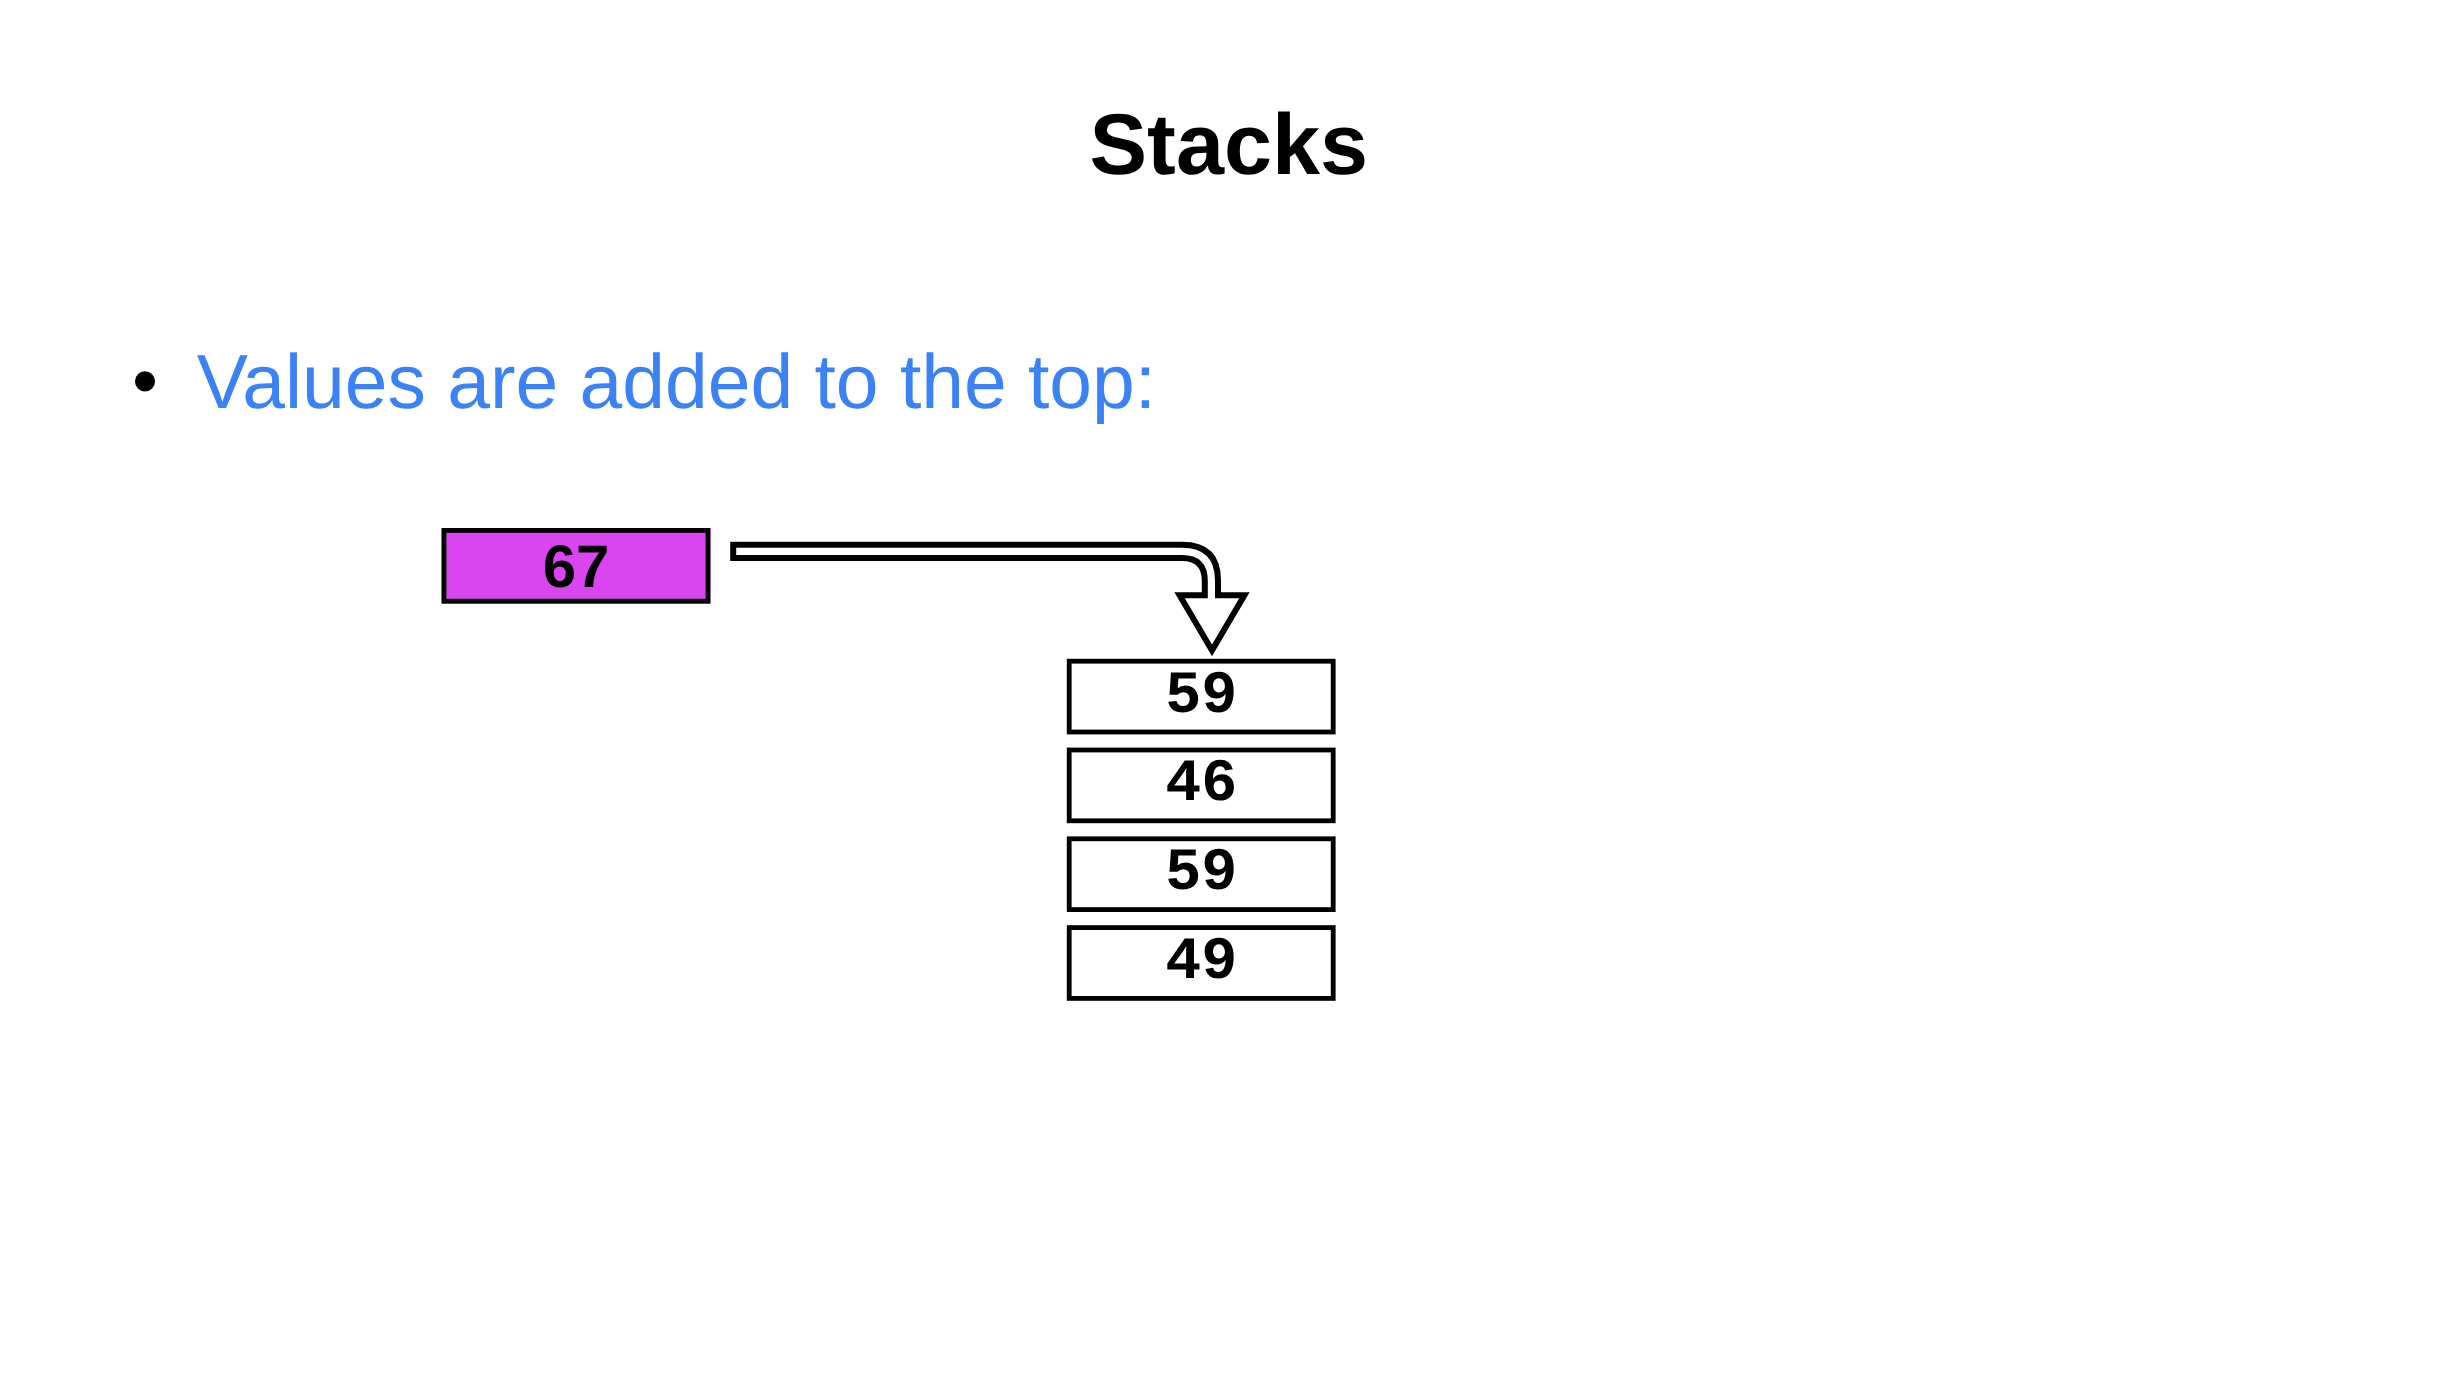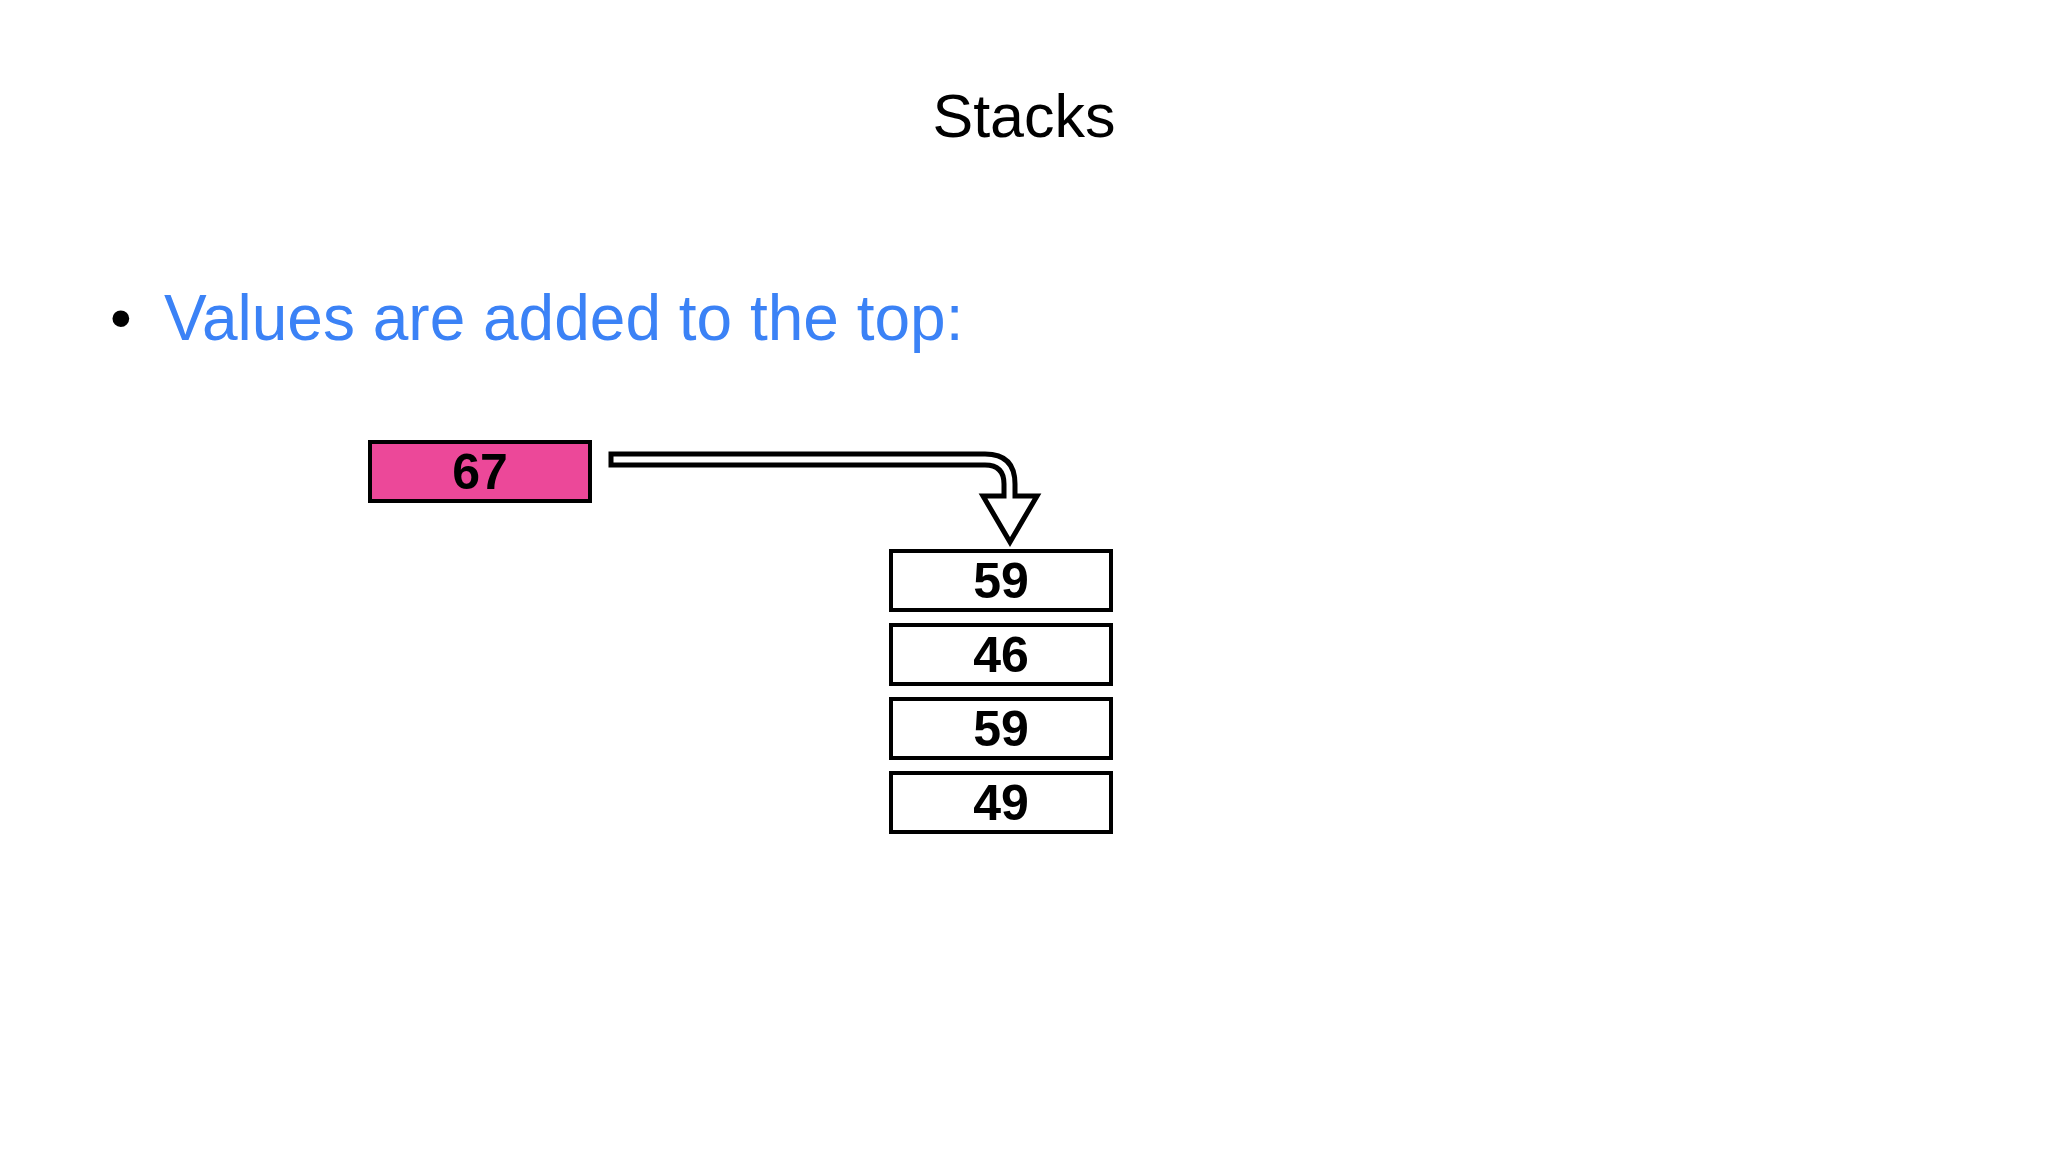--- a/index.html
+++ b/index.html
@@ -22,22 +22,22 @@
     background: #ffffff;
   }
 
   
   .slide-title {
     position: absolute;
     left: 0;
     top: 84px;
     width: 2048px;
     text-align: center;
-    font-size: 61px;
-    font-weight: 400;
+    font-size: 72px;
+    font-weight: 700;
     line-height: 1.05;
     letter-spacing: 0px;
     color: #000000;
     white-space: nowrap;
   }
 
   
   .bullet-row {
     position: absolute;
     left: 110px;
@@ -62,21 +62,21 @@
 
   
   .incoming-box {
     position: absolute;
     left: 368px;
     top: 440px;
     width: 224px;
     height: 63px;
     box-sizing: border-box;
     border: 4px solid #000000;
-    background: #ec4899;
+    background: #d946ef;
     display: flex;
     align-items: center;
     justify-content: center;
   }
   .incoming-box .cell-value {
     font-size: 50px;
     font-weight: 700;
     line-height: 1;
     color: #000000;
   }
@@ -114,20 +114,21 @@
     background: #ffffff;
     display: flex;
     align-items: center;
     justify-content: center;
   }
   .stack-cell .cell-value {
     font-size: 50px;
     font-weight: 700;
     line-height: 1;
     color: #000000;
+    font-family: Liberation Mono, monospace;
   }
 </style>
 </head>
 <body>
 
 <div class="slide">
 
   <div class="slide-title">Stacks</div>
 
   <div class="bullet-row">

